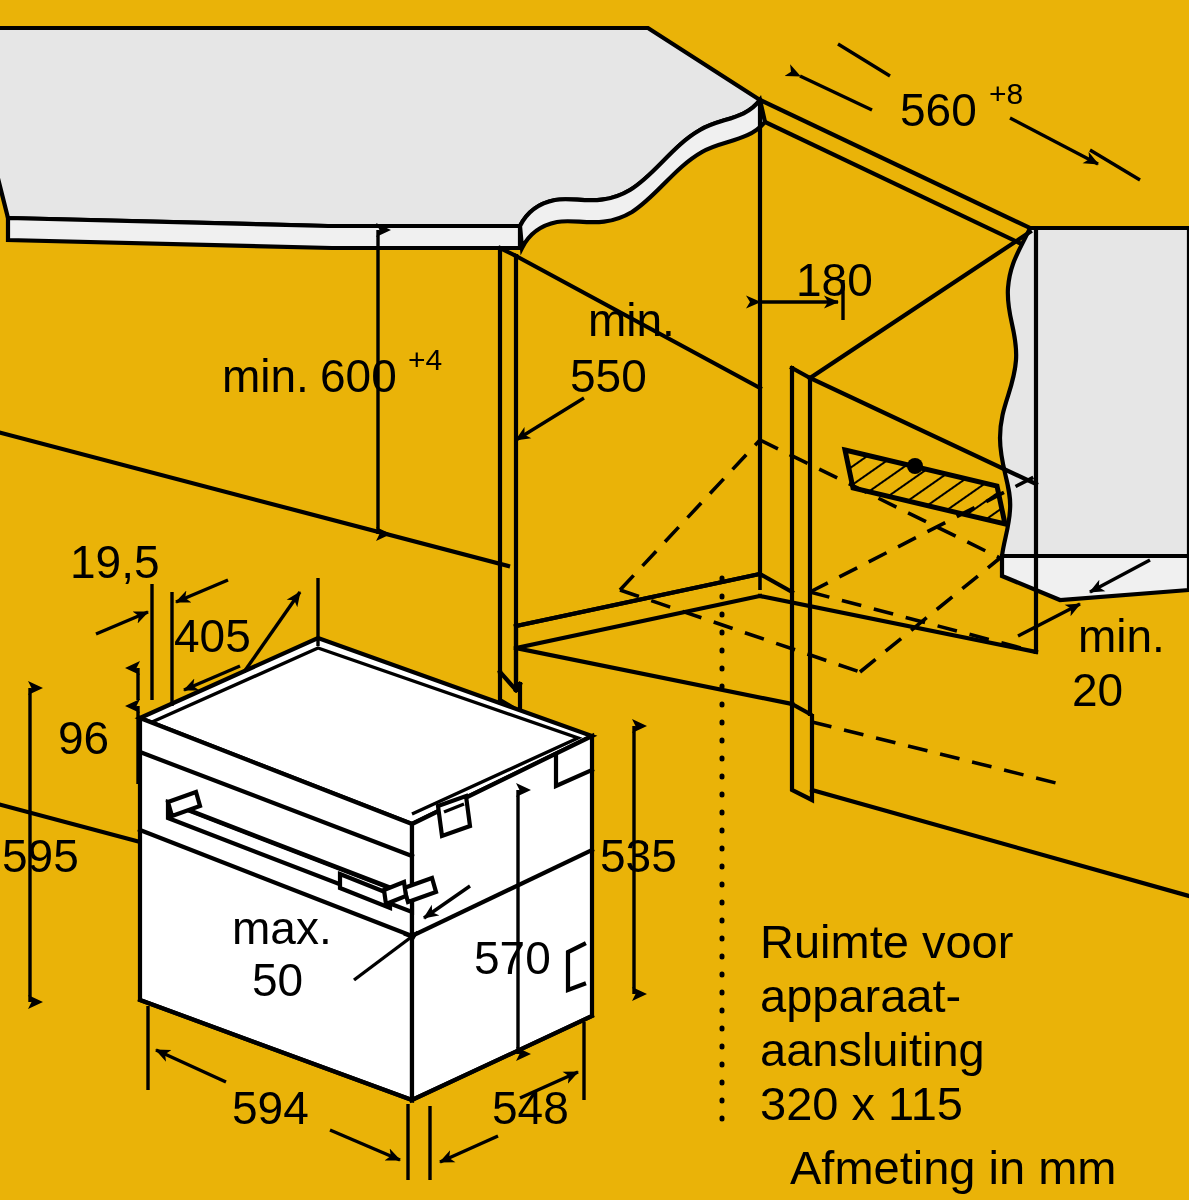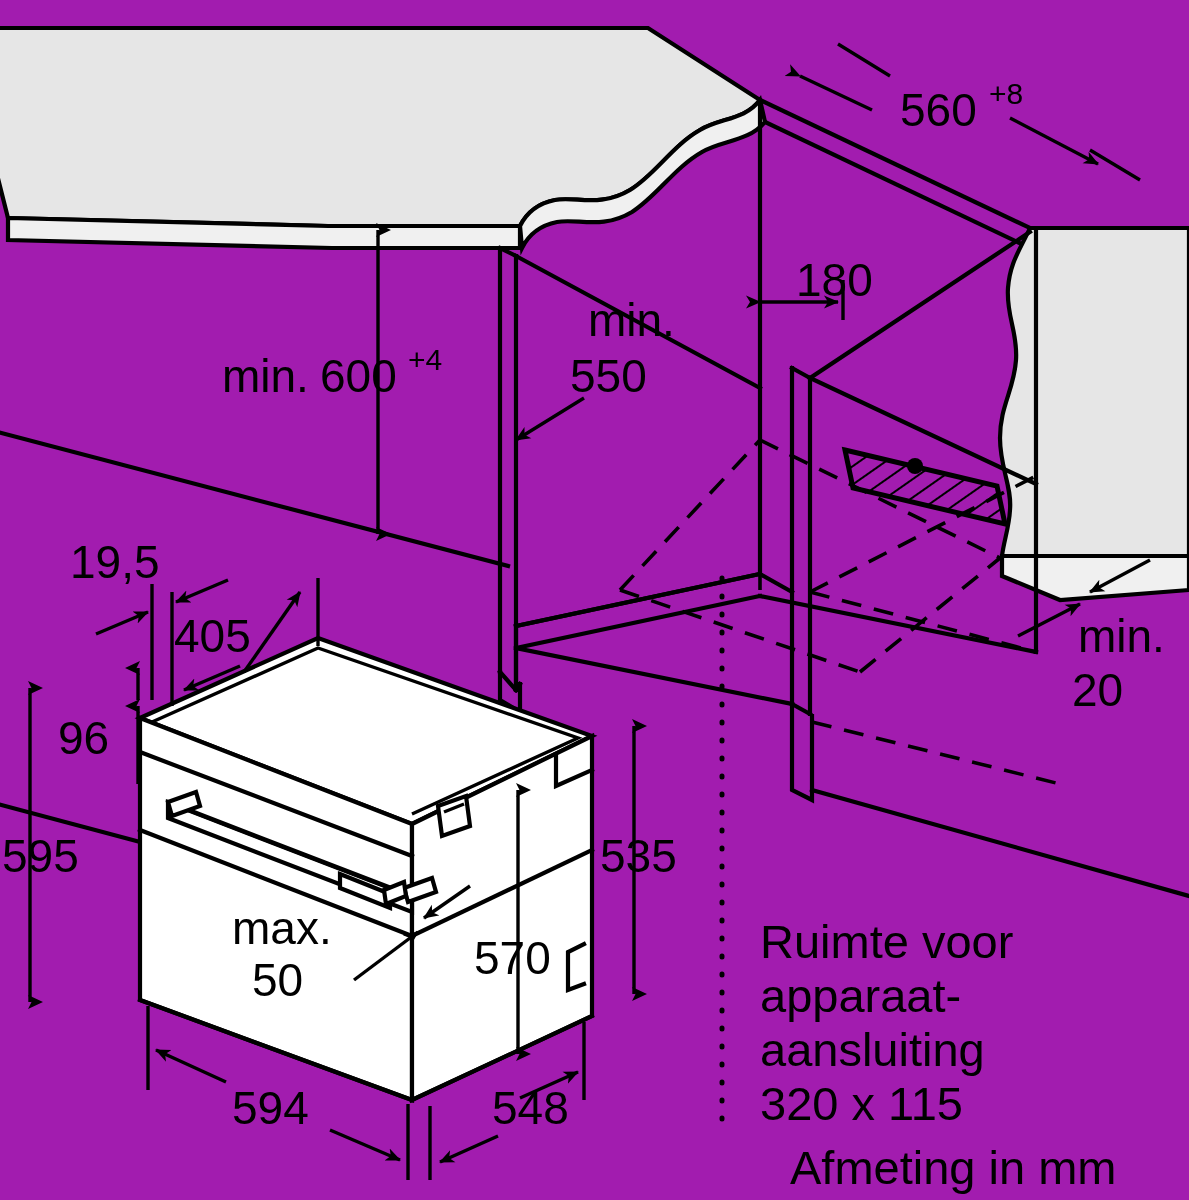--- a/index.html
+++ b/index.html
@@ -4,21 +4,21 @@
 <style>
   html, body {
     margin: 0;
     padding: 0;
     background: #ffffff;
   }
   #diagram-root {
     position: relative;
     width: 1189px;
     height: 1200px;
-    background: #a21caf;
+    background: #eab308;
     font-family: "Liberation Sans", sans-serif;
     overflow: hidden;
   }
   svg#diagram-svg {
     position: absolute;
     left: 0;
     top: 0;
     width: 1189px;
     height: 1200px;
   }

